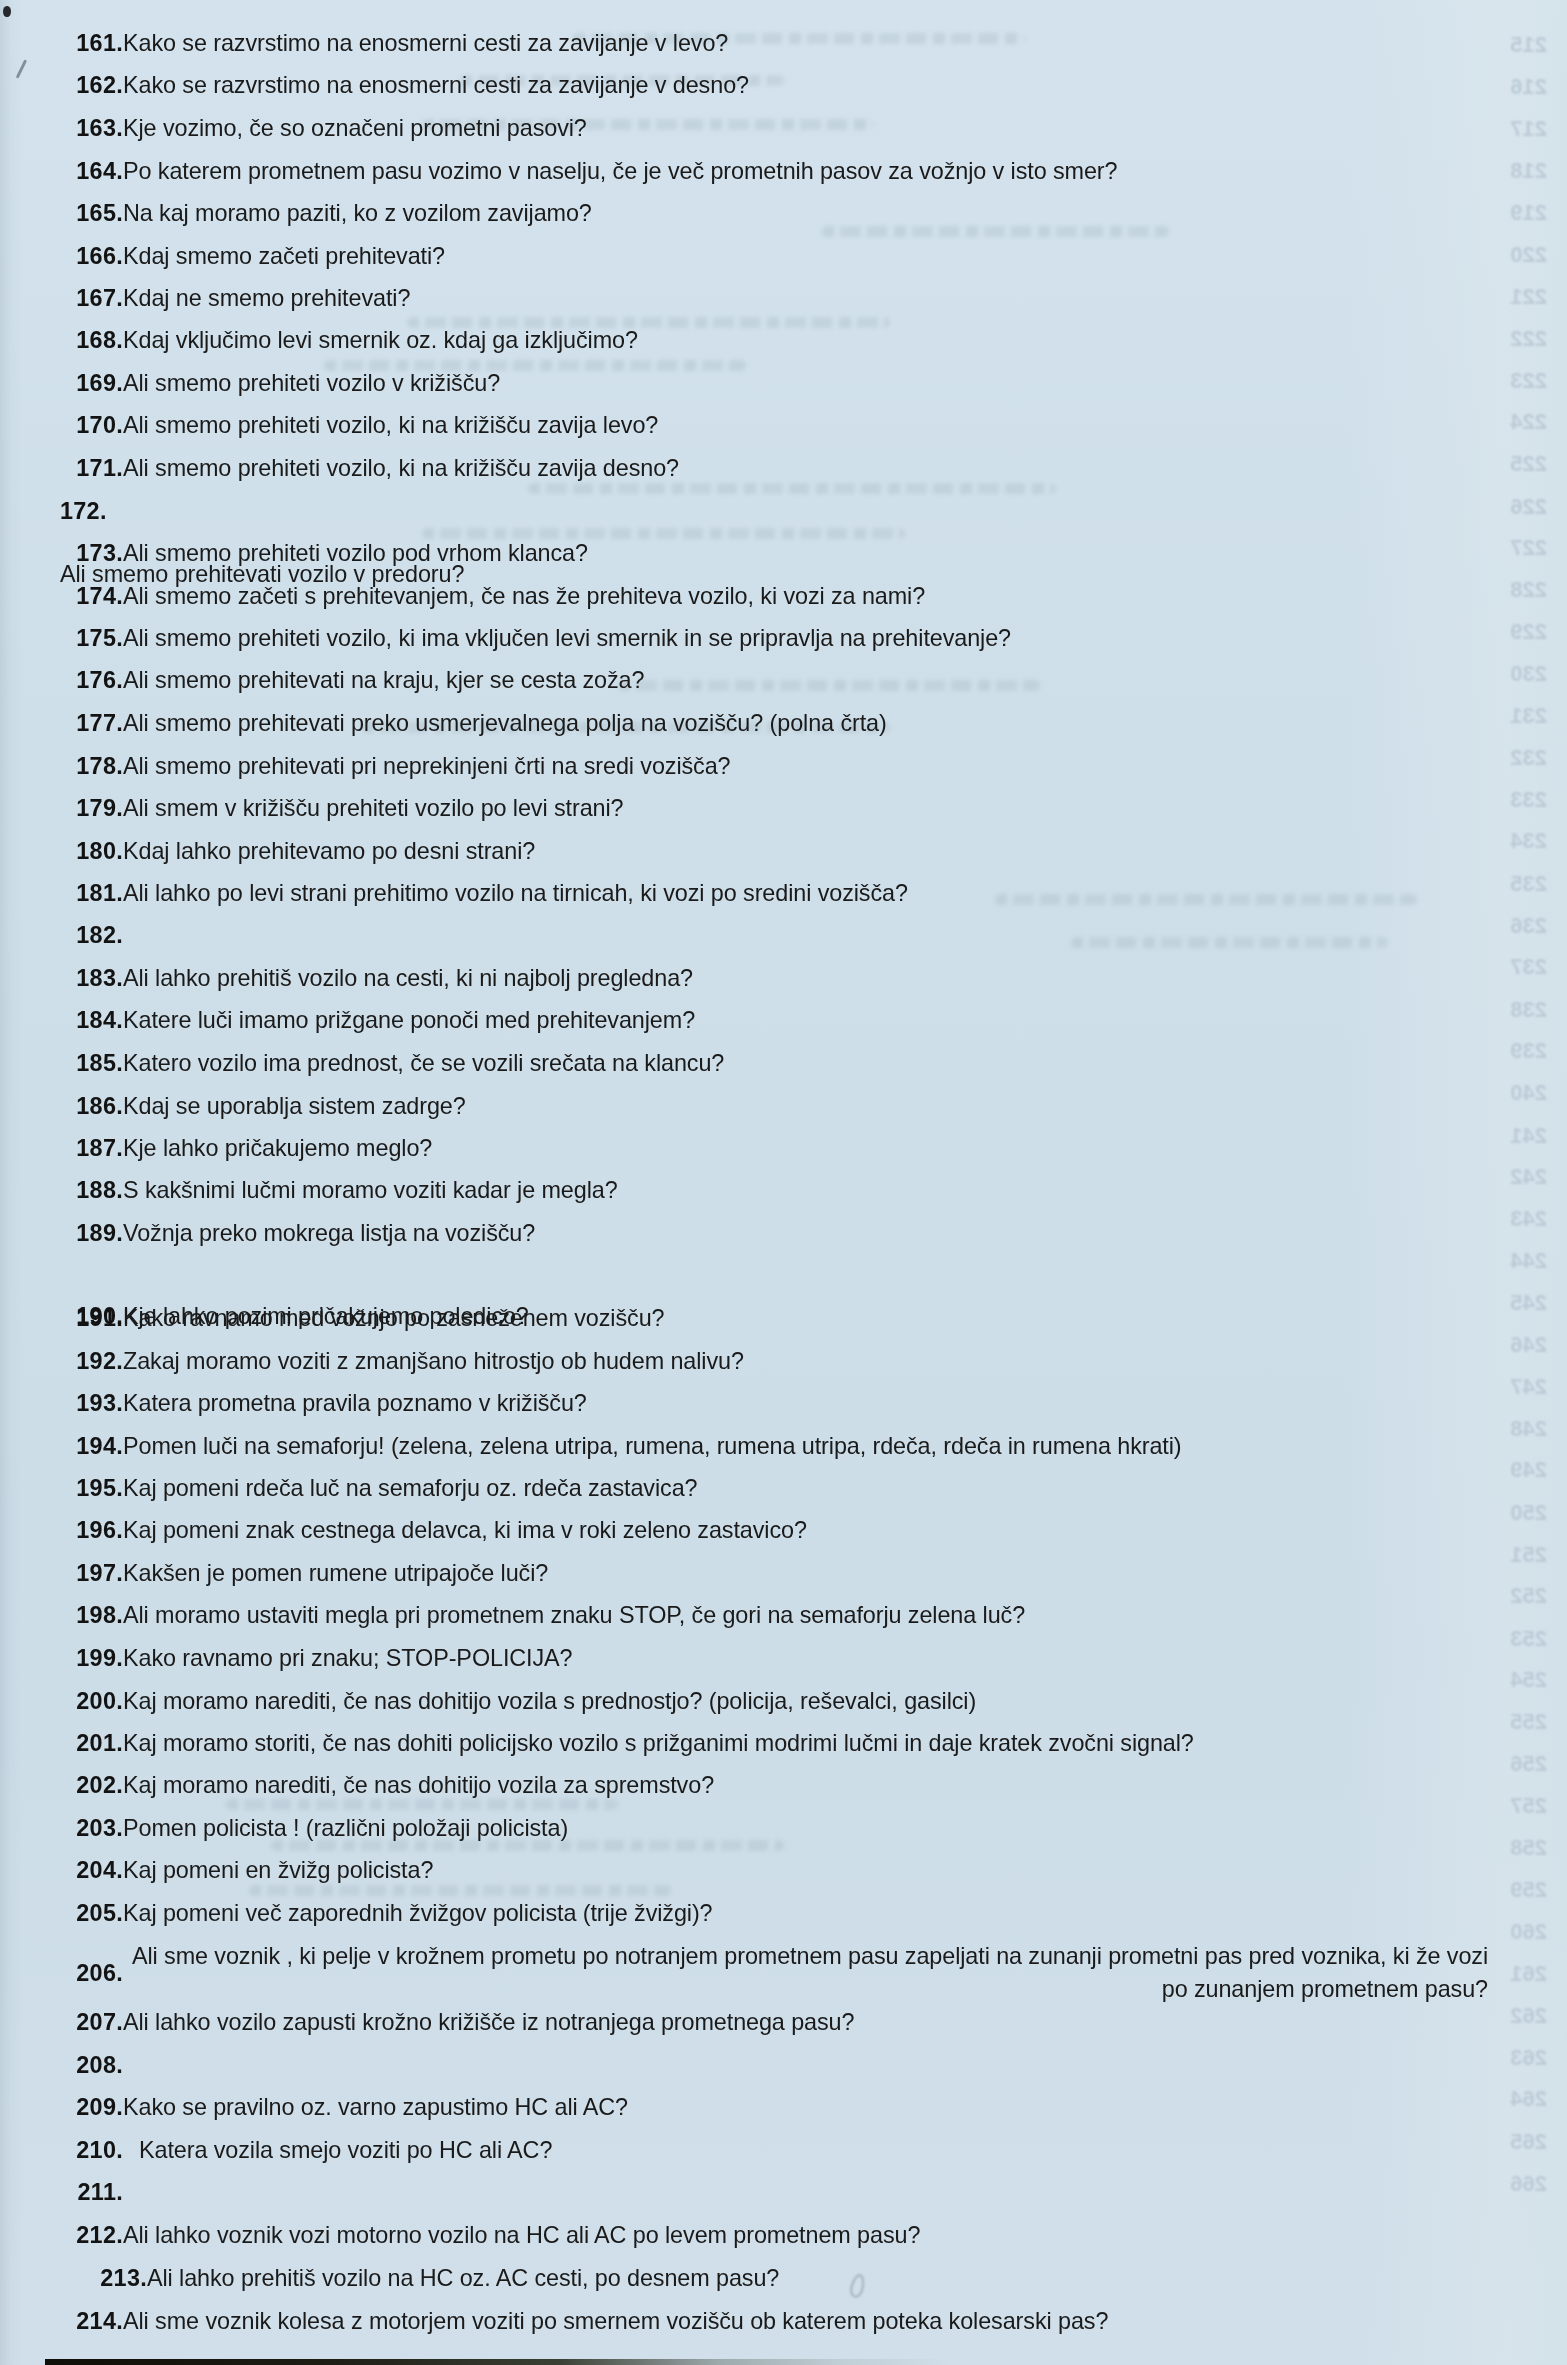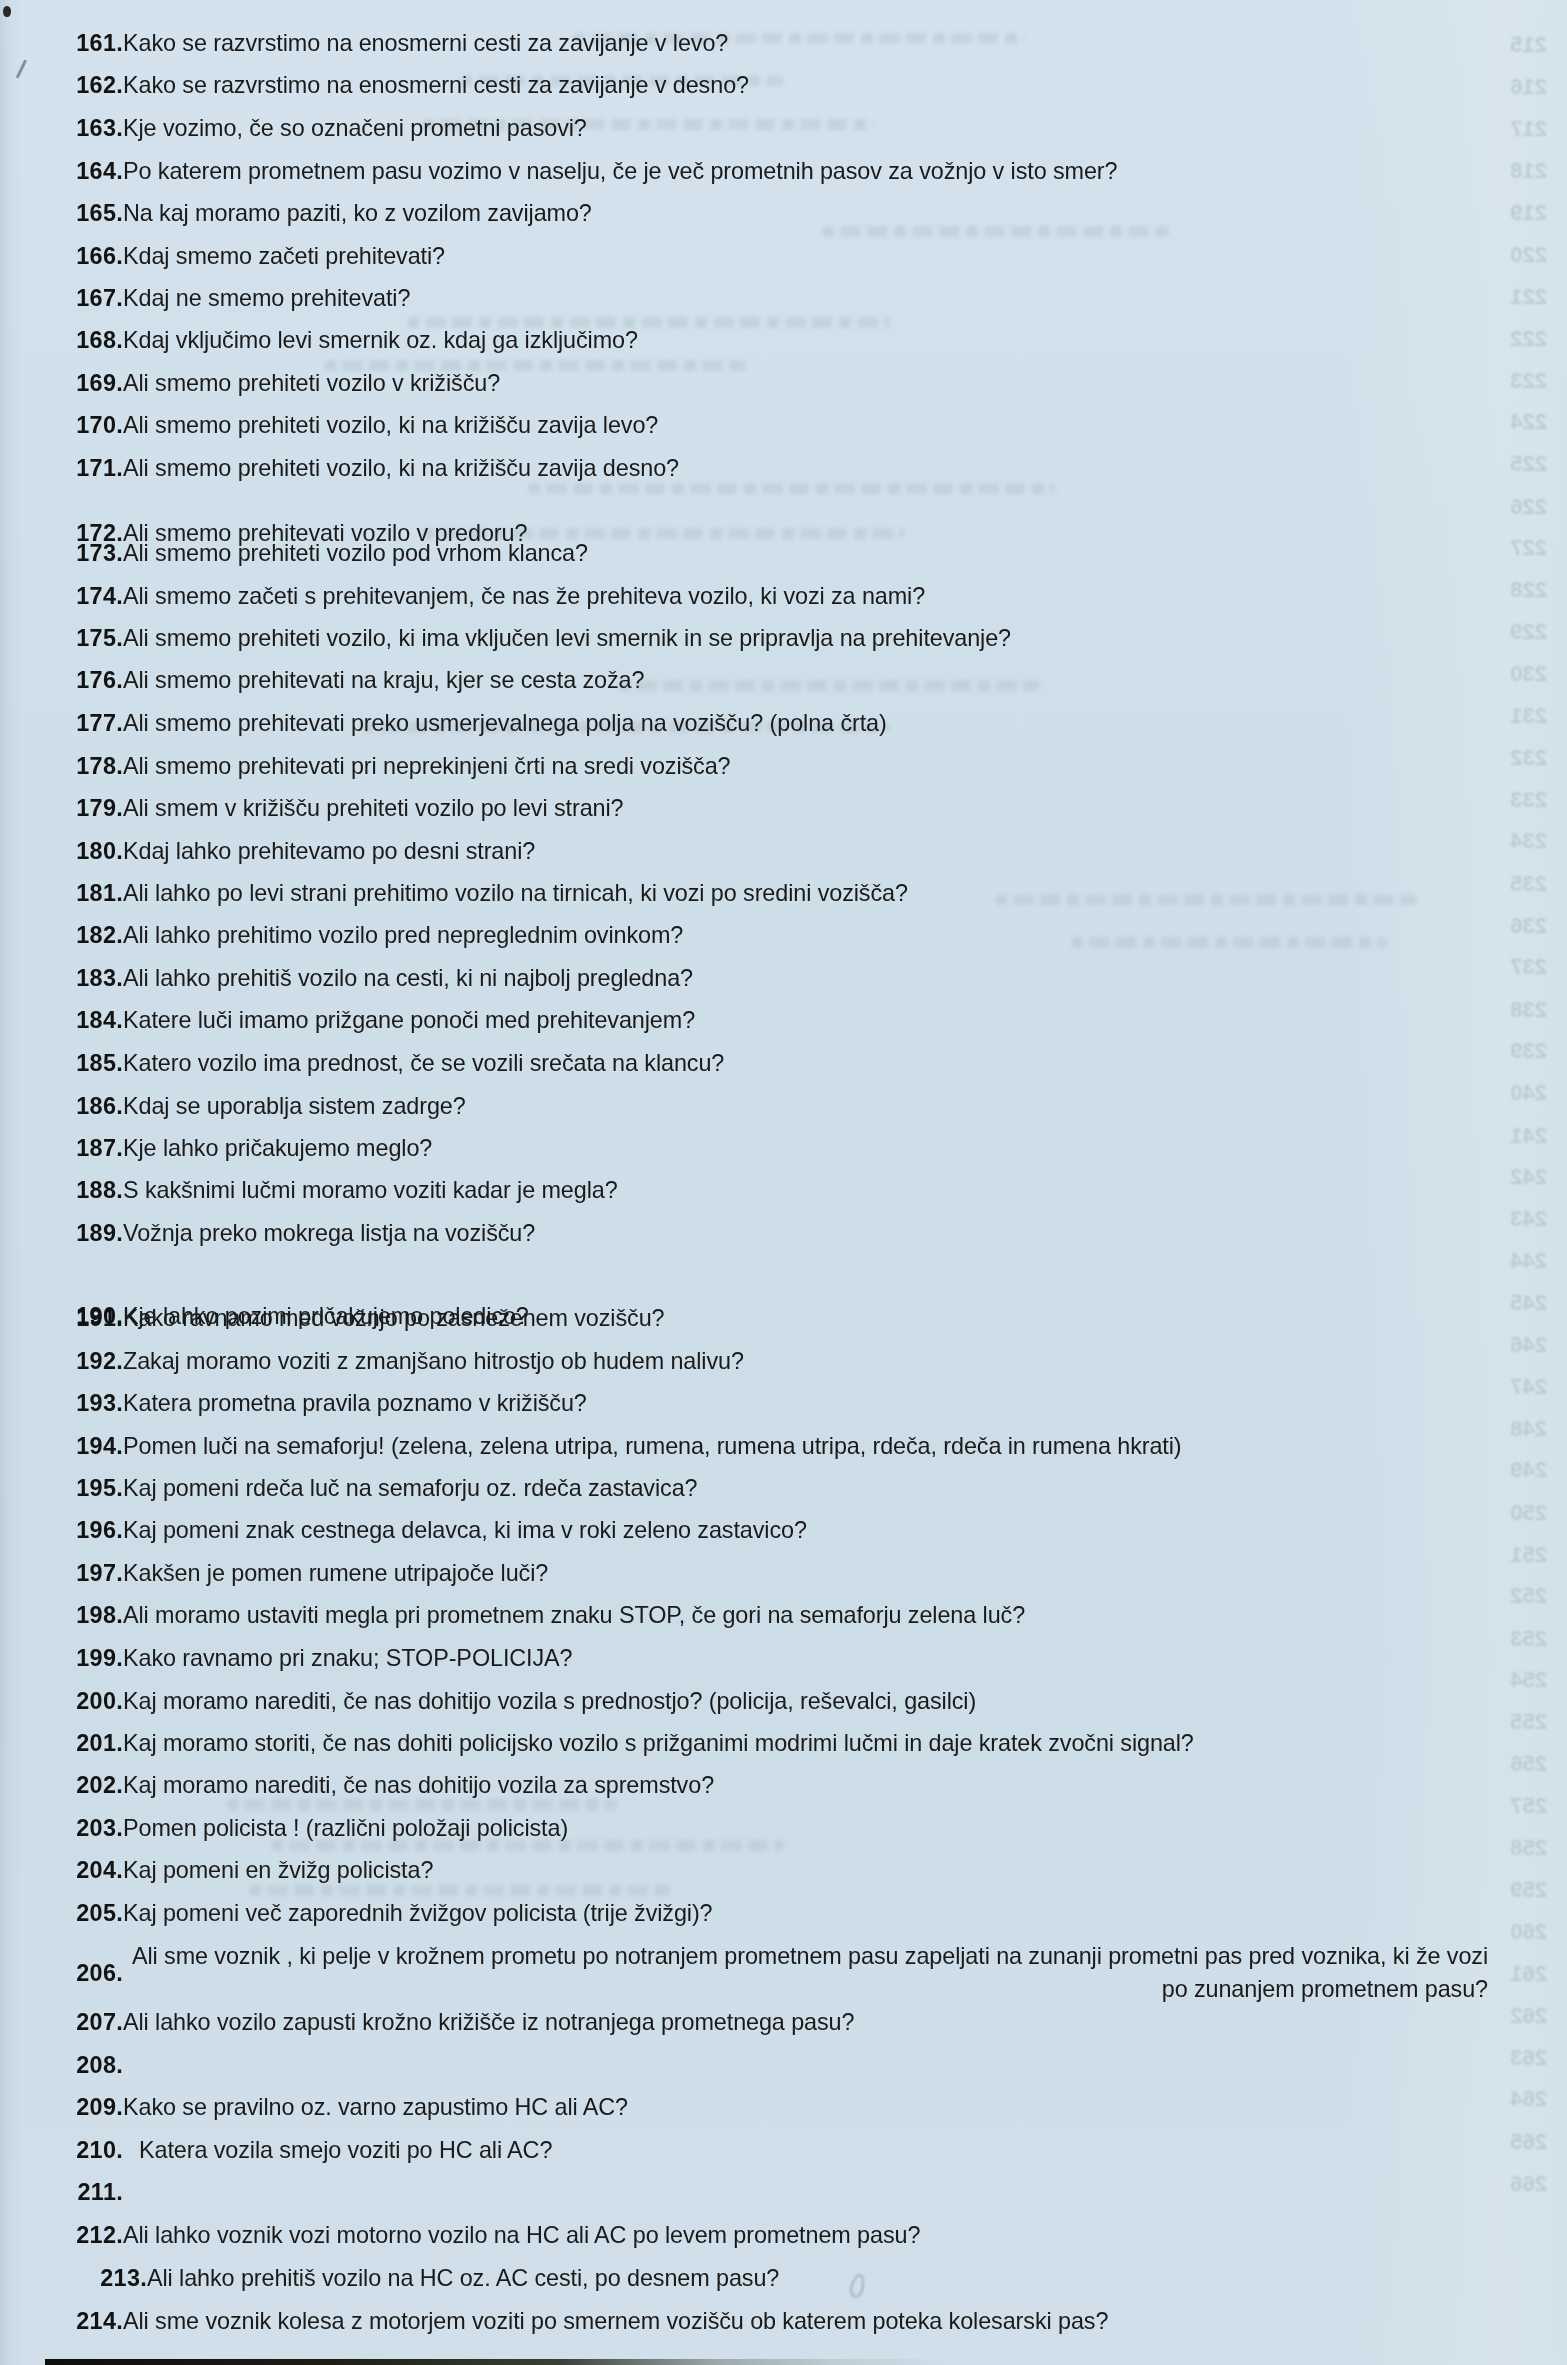--- a/index.html
+++ b/index.html
@@ -129,31 +129,31 @@
       <div class="row" style="top: 69px;"><span class="num">162.</span><span class="qtext">Kako se razvrstimo na enosmerni cesti za zavijanje v desno?</span></div>
       <div class="row" style="top: 112px;"><span class="num">163.</span><span class="qtext">Kje vozimo, če so označeni prometni pasovi?</span></div>
       <div class="row" style="top: 155px;"><span class="num">164.</span><span class="qtext">Po katerem prometnem pasu vozimo v naselju, če je več prometnih pasov za vožnjo v isto smer?</span></div>
       <div class="row" style="top: 197px;"><span class="num">165.</span><span class="qtext">Na kaj moramo paziti, ko z vozilom zavijamo?</span></div>
       <div class="row" style="top: 240px;"><span class="num">166.</span><span class="qtext">Kdaj smemo začeti prehitevati?</span></div>
       <div class="row" style="top: 282px;"><span class="num">167.</span><span class="qtext">Kdaj ne smemo prehitevati?</span></div>
       <div class="row" style="top: 324px;"><span class="num">168.</span><span class="qtext">Kdaj vključimo levi smernik oz. kdaj ga izključimo?</span></div>
       <div class="row" style="top: 367px;"><span class="num">169.</span><span class="qtext">Ali smemo prehiteti vozilo v križišču?</span></div>
       <div class="row" style="top: 409px;"><span class="num">170.</span><span class="qtext">Ali smemo prehiteti vozilo, ki na križišču zavija levo?</span></div>
       <div class="row" style="top: 452px;"><span class="num">171.</span><span class="qtext">Ali smemo prehiteti vozilo, ki na križišču zavija desno?</span></div>
-      <div class="row" style="top: 517px;"><span class="num">172.</span><span class="qtext">Ali smemo prehitevati vozilo v predoru?</span></div>
+      <div class="row" style="top: 495px; flex-direction: column;"><span class="num">172.</span><span class="qtext">Ali smemo prehitevati vozilo v predoru?</span></div>
       <div class="row" style="top: 537px;"><span class="num">173.</span><span class="qtext">Ali smemo prehiteti vozilo pod vrhom klanca?</span></div>
       <div class="row" style="top: 580px;"><span class="num">174.</span><span class="qtext">Ali smemo začeti s prehitevanjem, če nas že prehiteva vozilo, ki vozi za nami?</span></div>
       <div class="row" style="top: 622px;"><span class="num">175.</span><span class="qtext">Ali smemo prehiteti vozilo, ki ima vključen levi smernik in se pripravlja na prehitevanje?</span></div>
       <div class="row" style="top: 664px;"><span class="num">176.</span><span class="qtext">Ali smemo prehitevati na kraju, kjer se cesta zoža?</span></div>
       <div class="row" style="top: 707px;"><span class="num">177.</span><span class="qtext">Ali smemo prehitevati preko usmerjevalnega polja na vozišču? (polna črta)</span></div>
       <div class="row" style="top: 750px;"><span class="num">178.</span><span class="qtext">Ali smemo prehitevati pri neprekinjeni črti na sredi vozišča?</span></div>
       <div class="row" style="top: 792px;"><span class="num">179.</span><span class="qtext">Ali smem v križišču prehiteti vozilo po levi strani?</span></div>
       <div class="row" style="top: 835px;"><span class="num">180.</span><span class="qtext">Kdaj lahko prehitevamo po desni strani?</span></div>
       <div class="row" style="top: 877px;"><span class="num">181.</span><span class="qtext">Ali lahko po levi strani prehitimo vozilo na tirnicah, ki vozi po sredini vozišča?</span></div>
-      <div class="row" style="top: 919px;"><span class="num">182.</span><span class="qtext">Ali lahko prehitimo vozilo pred nepreglednim ovinkom?</span></div>
+      <div class="row" style="top: 919px;"><span class="num">182.</span></div>
       <div class="row" style="top: 962px;"><span class="num">183.</span><span class="qtext">Ali lahko prehitiš vozilo na cesti, ki ni najbolj pregledna?</span></div>
       <div class="row" style="top: 1004px;"><span class="num">184.</span><span class="qtext">Katere luči imamo prižgane ponoči med prehitevanjem?</span></div>
       <div class="row" style="top: 1047px;"><span class="num">185.</span><span class="qtext">Katero vozilo ima prednost, če se vozili srečata na klancu?</span></div>
       <div class="row" style="top: 1090px;"><span class="num">186.</span><span class="qtext">Kdaj se uporablja sistem zadrge?</span></div>
       <div class="row" style="top: 1132px;"><span class="num">187.</span><span class="qtext">Kje lahko pričakujemo meglo?</span></div>
       <div class="row" style="top: 1174px;"><span class="num">188.</span><span class="qtext">S kakšnimi lučmi moramo voziti kadar je megla?</span></div>
       <div class="row" style="top: 1217px;"><span class="num">189.</span><span class="qtext">Vožnja preko mokrega listja na vozišču?</span></div>
       <div class="row" style="top: 1259px; margin-top: 41px;"><span class="num">190.</span><span class="qtext">Kje lahko pozimi pričakujemo poledico?</span></div>
       <div class="row" style="top: 1302px;"><span class="num">191.</span><span class="qtext">Kako ravnamo med vožnjo po zasneženem vozišču?</span></div>
       <div class="row" style="top: 1345px;"><span class="num">192.</span><span class="qtext">Zakaj moramo voziti z zmanjšano hitrostjo ob hudem nalivu?</span></div>

